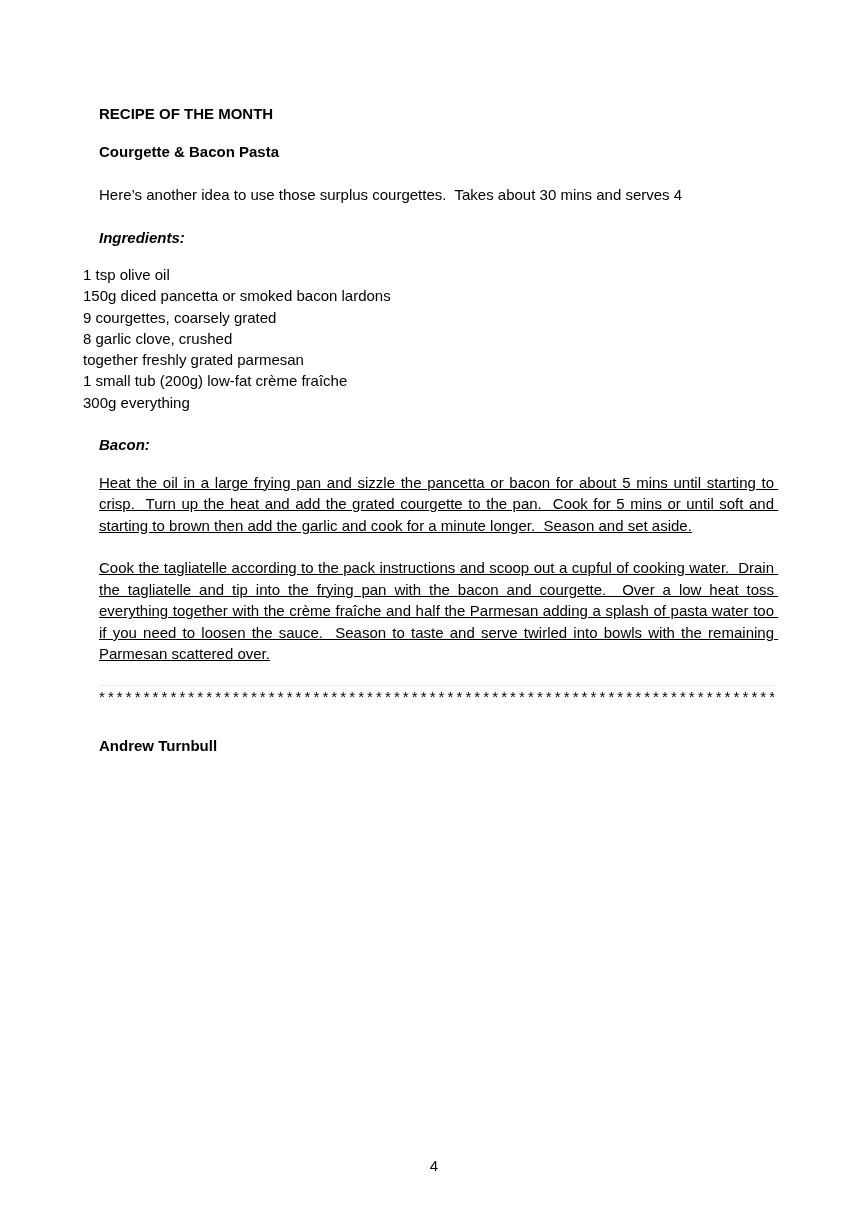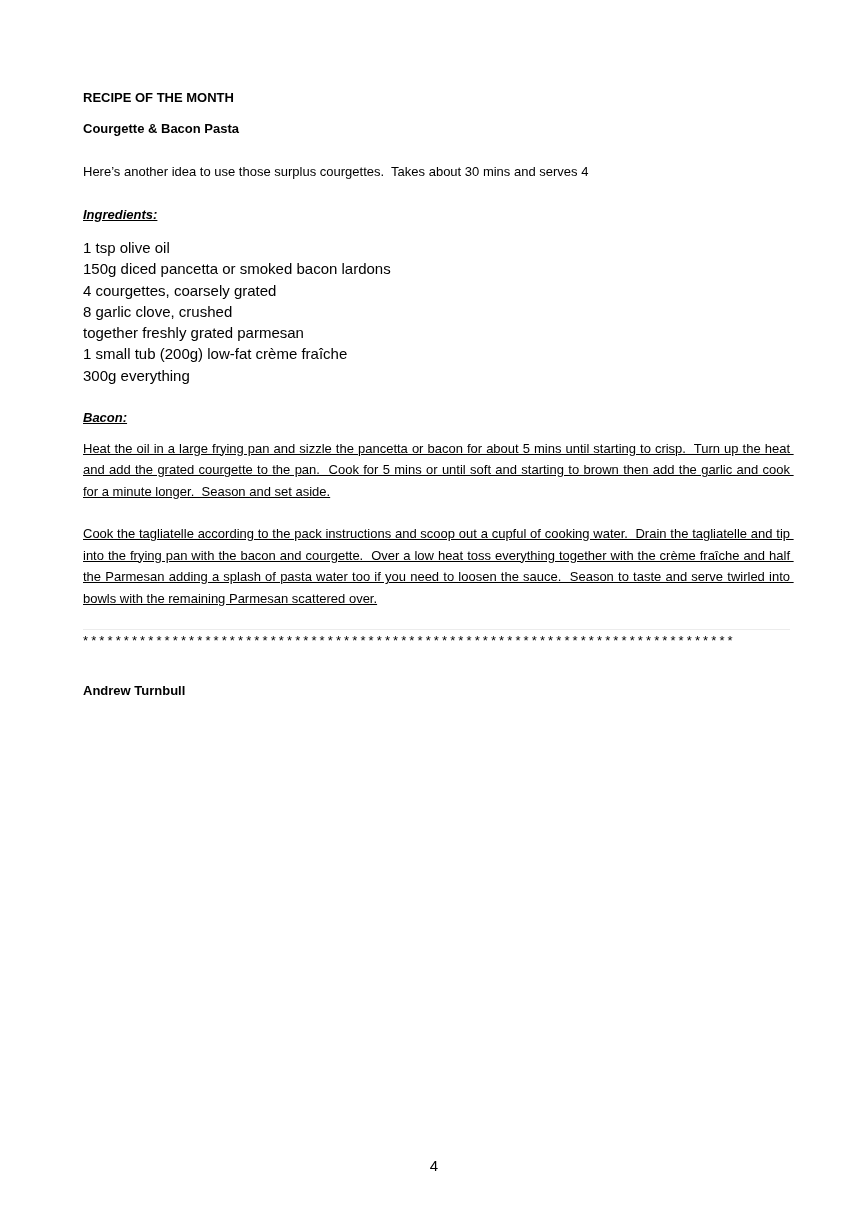--- a/index.html
+++ b/index.html
@@ -18,41 +18,40 @@
     line-height: 21.5px;
     overflow: hidden;
   }
   .content {
     position: absolute;
     left: 83px;
     top: 87px;
     width: 707px;
   }
   .content p, .content h1, .content h2 {
-    margin: 0;
+    margin: 16px;
     padding: 0;
-    font-size: 13px;
+    font-size: 15px;
     line-height: 21.5px;
     white-space: pre-wrap;
   }
   .section-heading {
     font-weight: bold;
   }
   .recipe-title {
     font-weight: bold;
     margin-top: 9px !important;
   }
   .intro {
     margin-top: 22px !important;
   }
   .label {
     font-weight: bold;
     font-style: italic;
     margin-top: 21px !important;
-    text-decoration: underline;
   }
   .ingredients {
     margin-top: 12px;
   }
   .ingredients .ingredient-line {
     line-height: 21.3px;
     white-space: pre-wrap;
   }
   .method-para {
     text-align: justify;
@@ -94,21 +93,21 @@
 
     <h2 class="recipe-title">Courgette &amp; Bacon Pasta</h2>
 
     <p class="intro">Here’s another idea to use those surplus courgettes.  Takes about 30 mins and serves 4</p>
 
     <p class="label">Ingredients:</p>
 
     <div class="ingredients">
       <div class="ingredient-line">1 tsp olive oil</div>
       <div class="ingredient-line">150g diced pancetta or smoked bacon lardons</div>
-      <div class="ingredient-line">4 courgettes, coarsely grated</div>
+      <div class="ingredient-line">9 courgettes, coarsely grated</div>
       <div class="ingredient-line">8 garlic clove, crushed</div>
       <div class="ingredient-line">together freshly grated parmesan</div>
       <div class="ingredient-line">1 small tub (200g) low-fat crème fraîche</div>
       <div class="ingredient-line">300g everything</div>
     </div>
 
     <p class="label">Bacon:</p>
 
     <p class="method-para">Heat the oil in a large frying pan and sizzle the pancetta or bacon for about 5 mins until starting to crisp.  Turn up the heat and add the grated courgette to the pan.  Cook for 5 mins or until soft and starting to brown then add the garlic and cook for a minute longer.  Season and set aside.</p>
 

